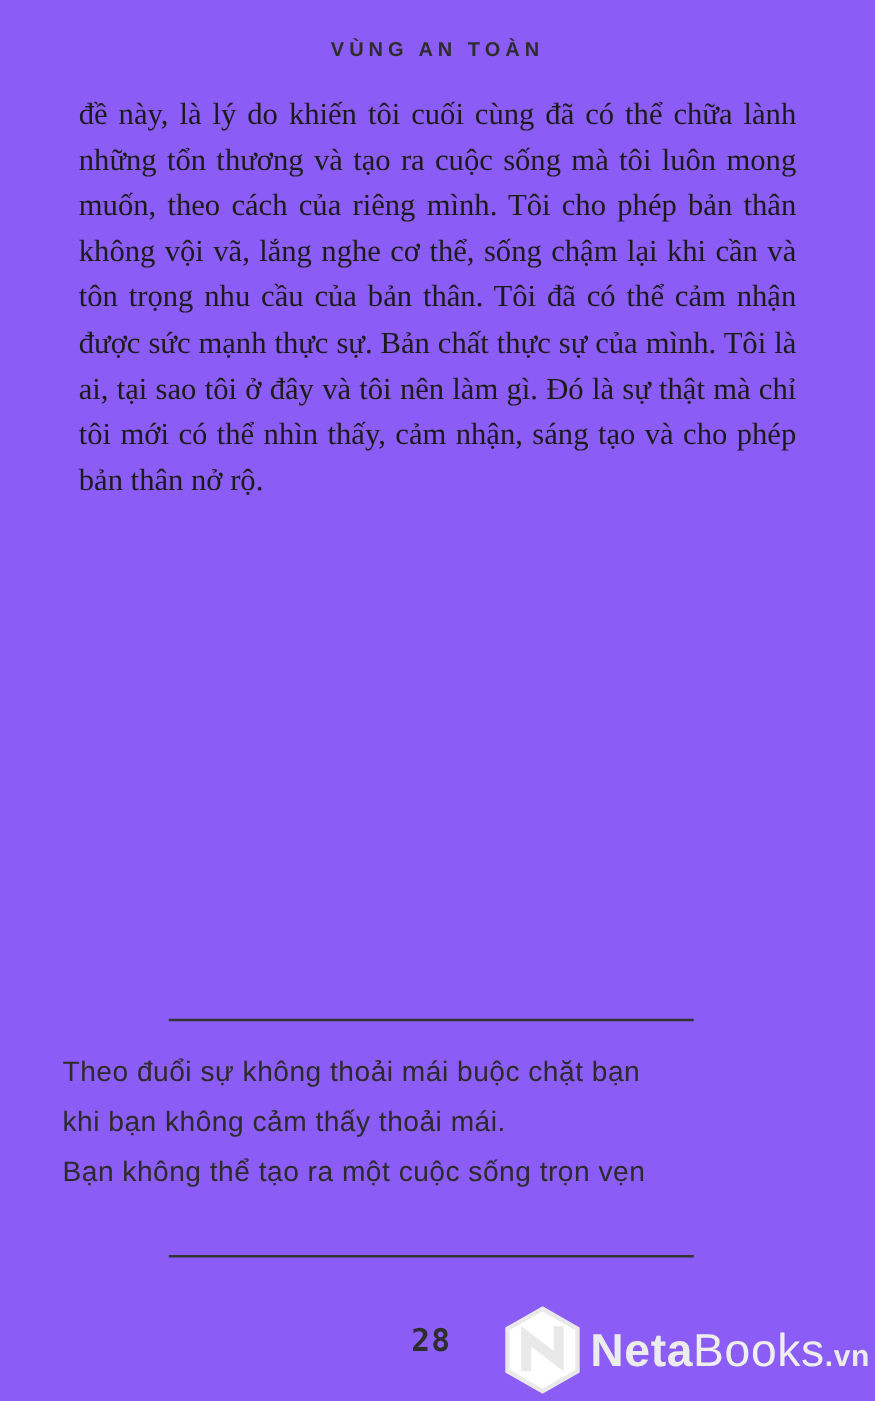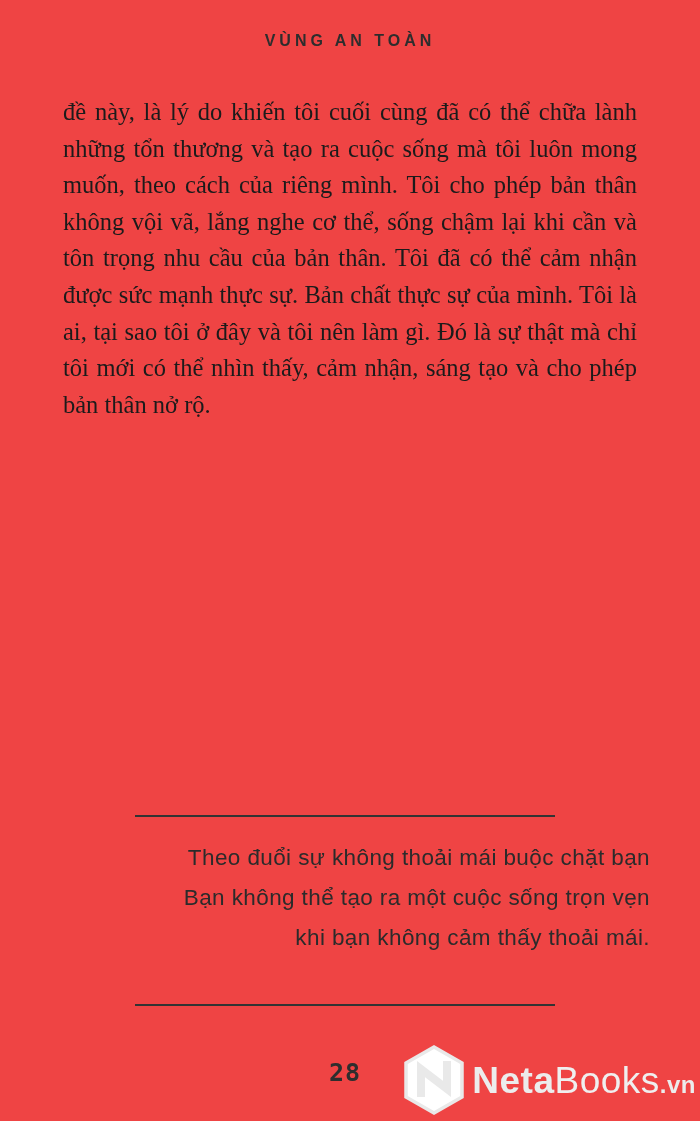--- a/index.html
+++ b/index.html
@@ -4,21 +4,21 @@
 <style>
   html, body {
     margin: 0;
     padding: 0;
     background: #ffffff;
   }
   .page {
     position: relative;
     width: 700px;
     height: 1121px;
-    background: #ef4444;
+    background: #8b5cf6;
     overflow: hidden;
     font-family: "Liberation Serif", "DejaVu Serif", serif;
   }
   .running-head {
     position: absolute;
     top: 32px;
     left: 0;
     width: 100%;
     text-align: center;
     font-family: "Liberation Sans", "DejaVu Sans", sans-serif;
@@ -30,37 +30,36 @@
   .body-text {
     position: absolute;
     top: 74px;
     left: 63px;
     width: 574px;
     font-family: "Liberation Serif", "DejaVu Serif", serif;
     font-size: 24.5px;
     line-height: 36.6px;
     color: #1b1b1b;
     text-align: justify;
-    margin-top: 20px;
   }
   .quote-rule {
     position: absolute;
     left: 135px;
     width: 420px;
     height: 0;
     border-top: 2.5px solid #333333;
   }
   .quote-rule-top { top: 815px; }
   .quote-rule-bottom { top: 1004px; }
   .pullquote {
     position: absolute;
     top: 838px;
     left: 50px;
     width: 600px;
-    text-align: right;
+    text-align: left;
     font-family: "Liberation Sans", "DejaVu Sans", sans-serif;
     font-size: 22.5px;
     font-weight: 500;
     line-height: 40px;
     letter-spacing: 0.4px;
     color: #2b2b2b;
   }
   .page-number {
     position: absolute;
     top: 1058px;
@@ -108,22 +107,22 @@
 <div class="page">
 
   <div class="running-head">VÙNG AN TOÀN</div>
 
   <div class="body-text">đề này, là lý do khiến tôi cuối cùng đã có thể chữa lành những tổn thương và tạo ra cuộc sống mà tôi luôn mong muốn, theo cách của riêng mình. Tôi cho phép bản thân không vội vã, lắng nghe cơ thể, sống chậm lại khi cần và tôn trọng nhu cầu của bản thân. Tôi đã có thể cảm nhận được sức mạnh thực sự. Bản chất thực sự của mình. Tôi là ai, tại sao tôi ở đây và tôi nên làm gì. Đó là sự thật mà chỉ tôi mới có thể nhìn thấy, cảm nhận, sáng tạo và cho phép bản thân nở rộ.</div>
 
   <div class="quote-rule quote-rule-top"></div>
 
   <div class="pullquote">
     <div>Theo đuổi sự không thoải mái buộc chặt bạn</div>
+    <div>khi bạn không cảm thấy thoải mái.</div>
     <div>Bạn không thể tạo ra một cuộc sống trọn vẹn</div>
-    <div>khi bạn không cảm thấy thoải mái.</div>
   </div>
 
   <div class="quote-rule quote-rule-bottom"></div>
 
   <div class="page-number">28</div>
 
   <div class="watermark">
     <span class="wm-logo">
       <svg width="64" height="72" viewBox="0 0 64 72" fill="none">
         <polygon points="32,3 60,19 60,53 32,69 4,53 4,19" fill="#ffffff" stroke="#e9e9e9" stroke-width="3.5"></polygon>

